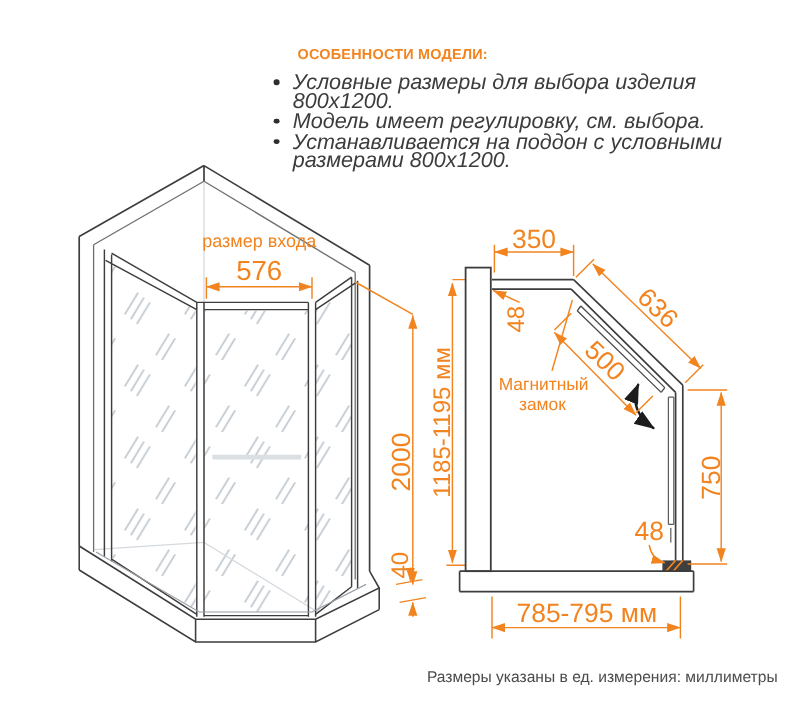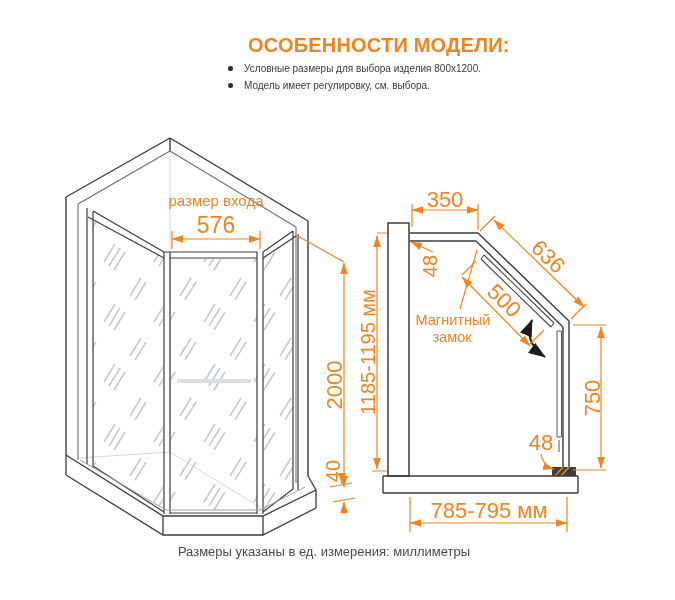--- a/index.html
+++ b/index.html
@@ -1,44 +1,48 @@
 <!DOCTYPE html>
 <html><head>
 <meta charset="utf-8">
 <style>
   html,body{margin:0;padding:0;background:#fff;}
   .page{position:relative;width:675px;height:600px;background:#ffffff;overflow:hidden;
         font-family:"Liberation Sans",sans-serif;}
   .features{position:absolute;left:222px;top:36px;width:420px;}
-  .features-title{font-size:20px;line-height:19px;font-weight:700;color:#F28420;
+  .features-title{font-size:12px;line-height:19px;font-weight:700;color:#F28420;
                   margin:0 0 6px 26px;letter-spacing:.2px;}
   .features-list{list-style:none;margin:0;padding:0;}
-  .features-list li{position:relative;padding-left:22px;font-size:10px;line-height:15.5px;
-                    color:#3c3c3c;max-width:392px;margin-bottom:1.5px;}
+  .features-list li{position:relative;padding-left:22px;font-size:18px;line-height:15.5px;
+                    color:#3c3c3c;max-width:392px;margin-bottom:1.5px;font-style:italic;}
   .dot{position:absolute;left:6px;top:5px;width:4.5px;height:4.5px;border-radius:50%;background:#2e2e2e;}
   .drawing-svg{position:absolute;left:0;top:0;}
-  .footer-note{position:absolute;top:544px;left:0;width:648px;text-align:center;
+  .footer-note{position:absolute;top:556px;left:0;width:648px;text-align:right;
                font-size:13px;color:#4b4b4b;}
   svg text{font-family:"Liberation Sans",sans-serif;fill:#F28420;stroke:none;}
 </style>
 </head>
 <body>
 
 <div class="page">
 
   <div class="features">
     <h1 class="features-title">ОСОБЕННОСТИ МОДЕЛИ:</h1>
     <ul class="features-list">
       <li>
         <span class="dot"></span>
         <span>Условные размеры для выбора изделия 800x1200.</span>
       </li>
       <li>
         <span class="dot"></span>
         <span>Модель имеет регулировку, см. выбора.</span>
+      </li>
+      <li>
+        <span class="dot"></span>
+        <span>Устанавливается на поддон с условными размерами 800x1200.</span>
       </li>
     </ul>
   </div>
 
   <svg class="drawing-svg" width="675" height="600" viewBox="0 0 675 600">
     <defs>
       <marker id="aO" viewBox="0 0 10 8" refX="9.2" refY="4" markerWidth="10" markerHeight="8" orient="auto-start-reverse">
           <path d="M0,0.8 L9.6,4 L0,7.2 Z" fill="#F28420"></path>
         </marker>
       <marker id="aB" viewBox="0 0 10 8" refX="9" refY="4" markerWidth="9" markerHeight="8" orient="auto-start-reverse">

